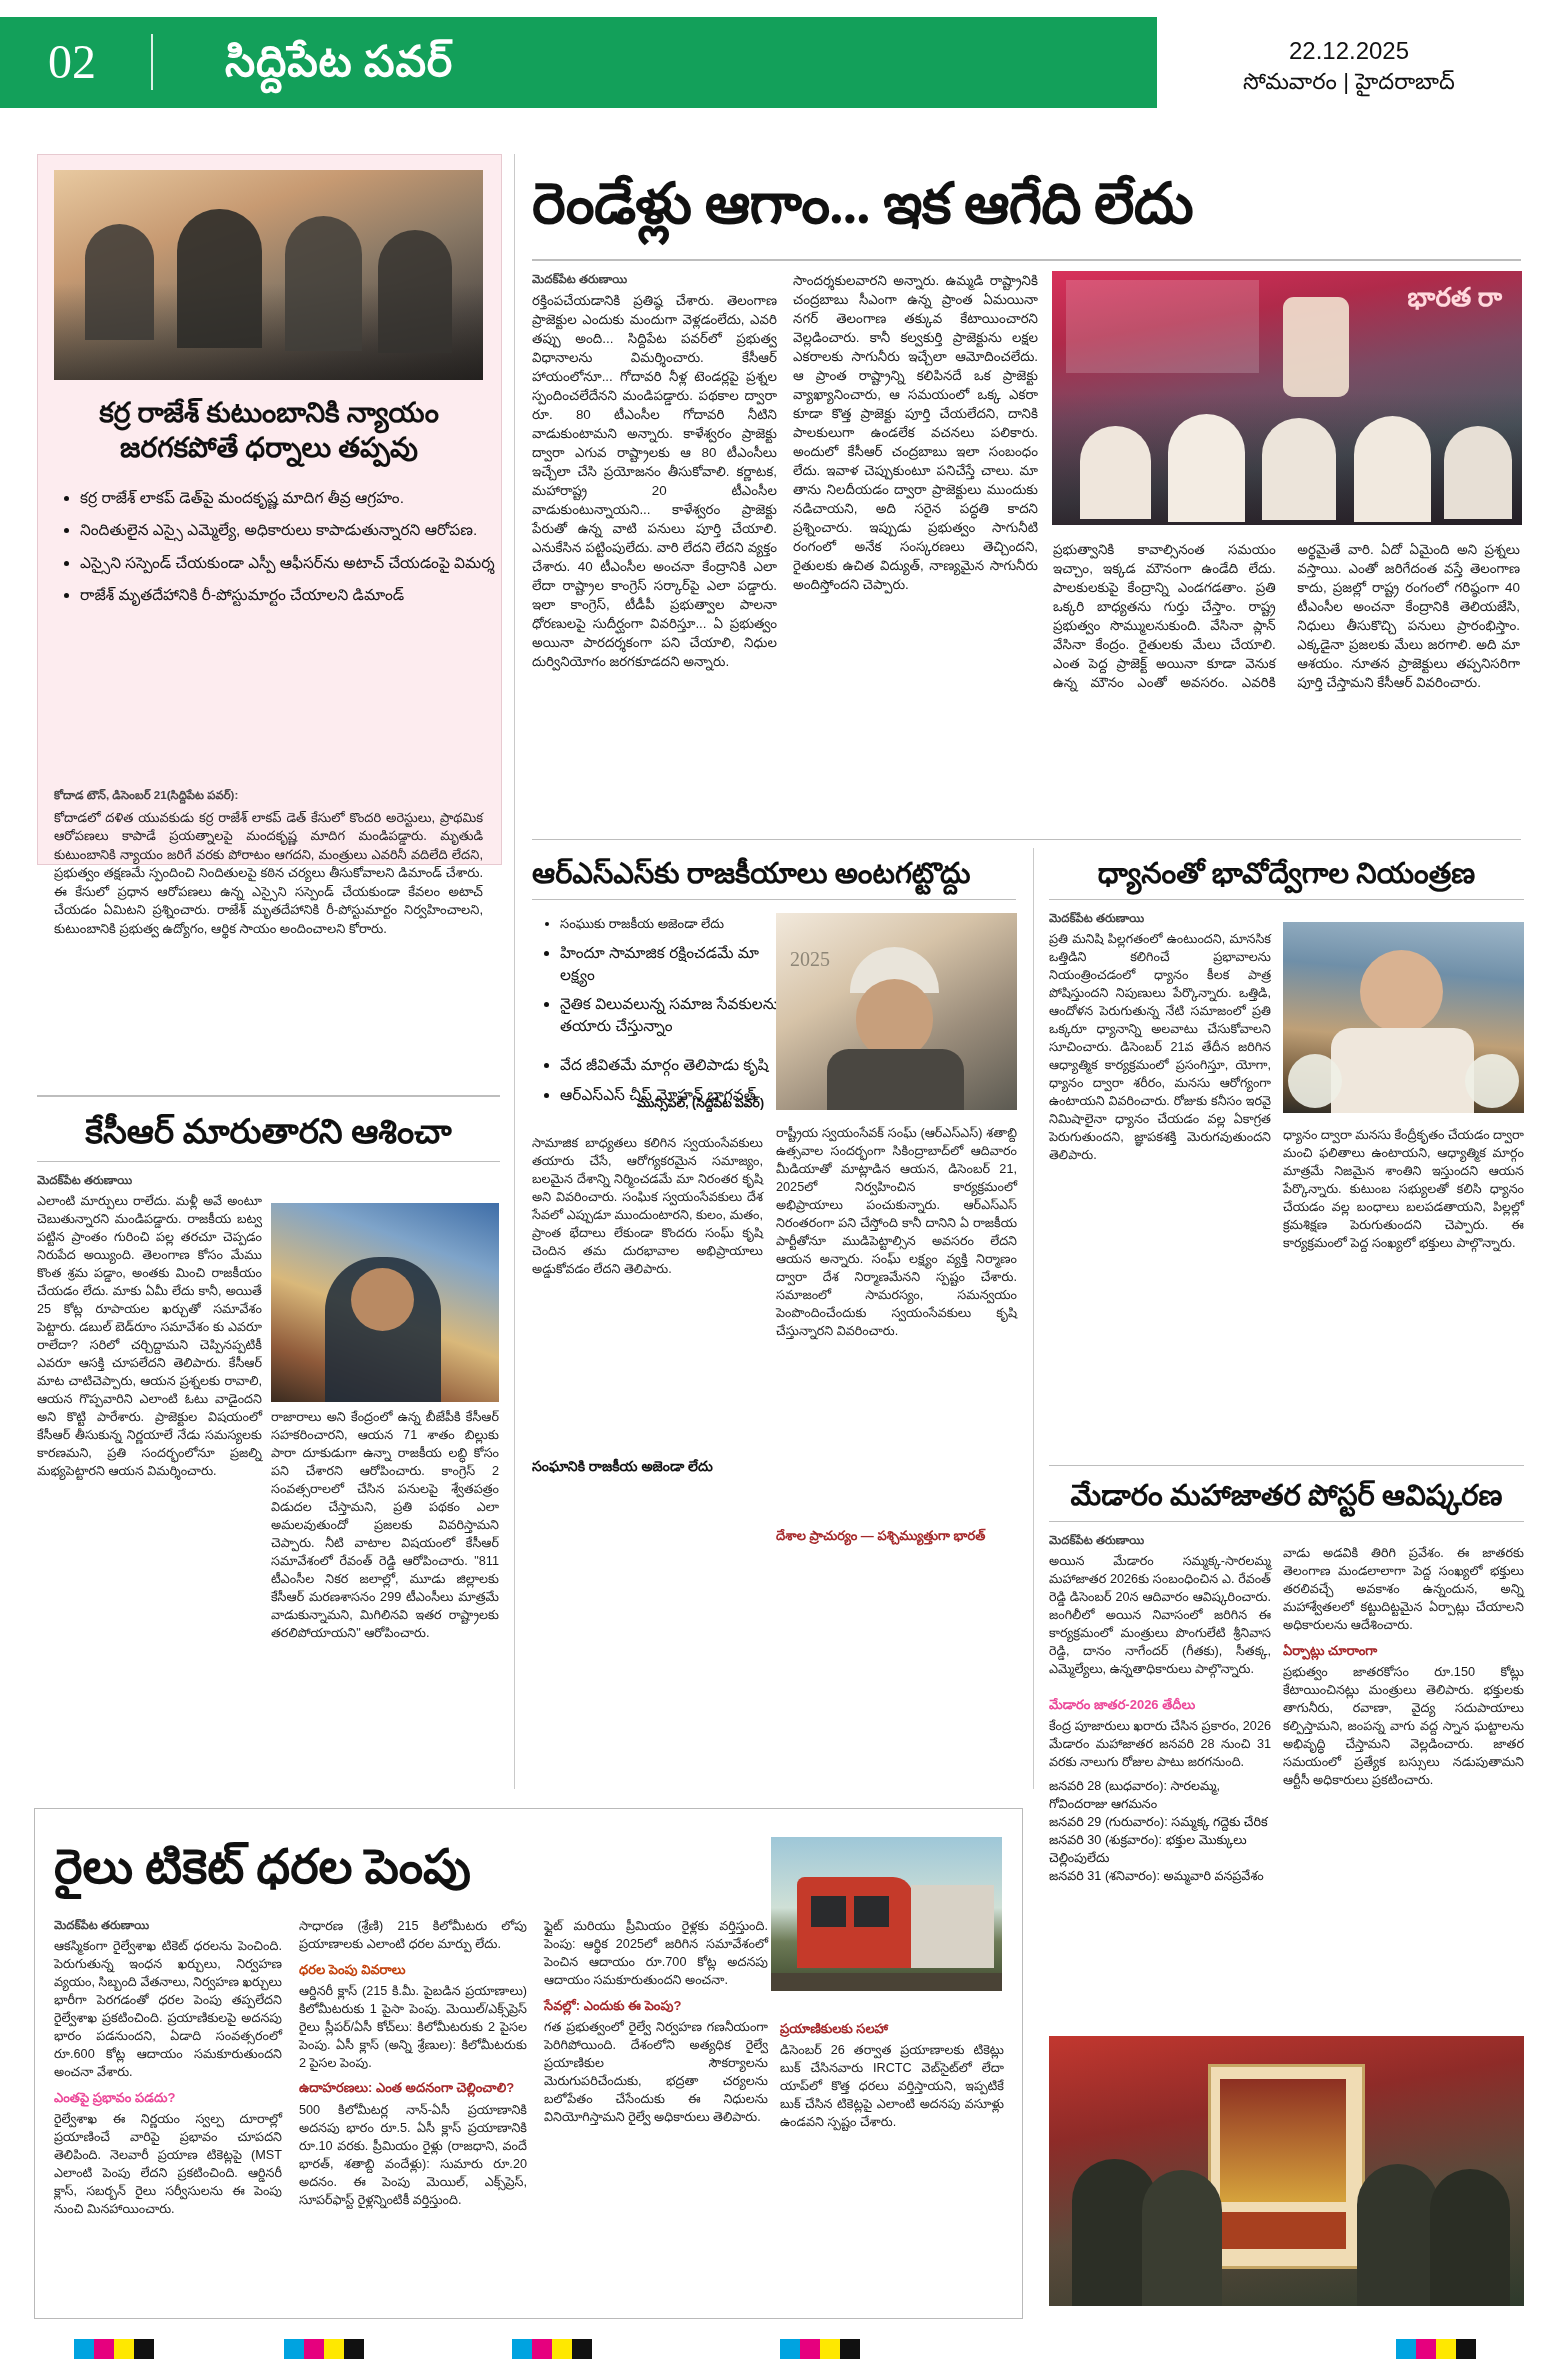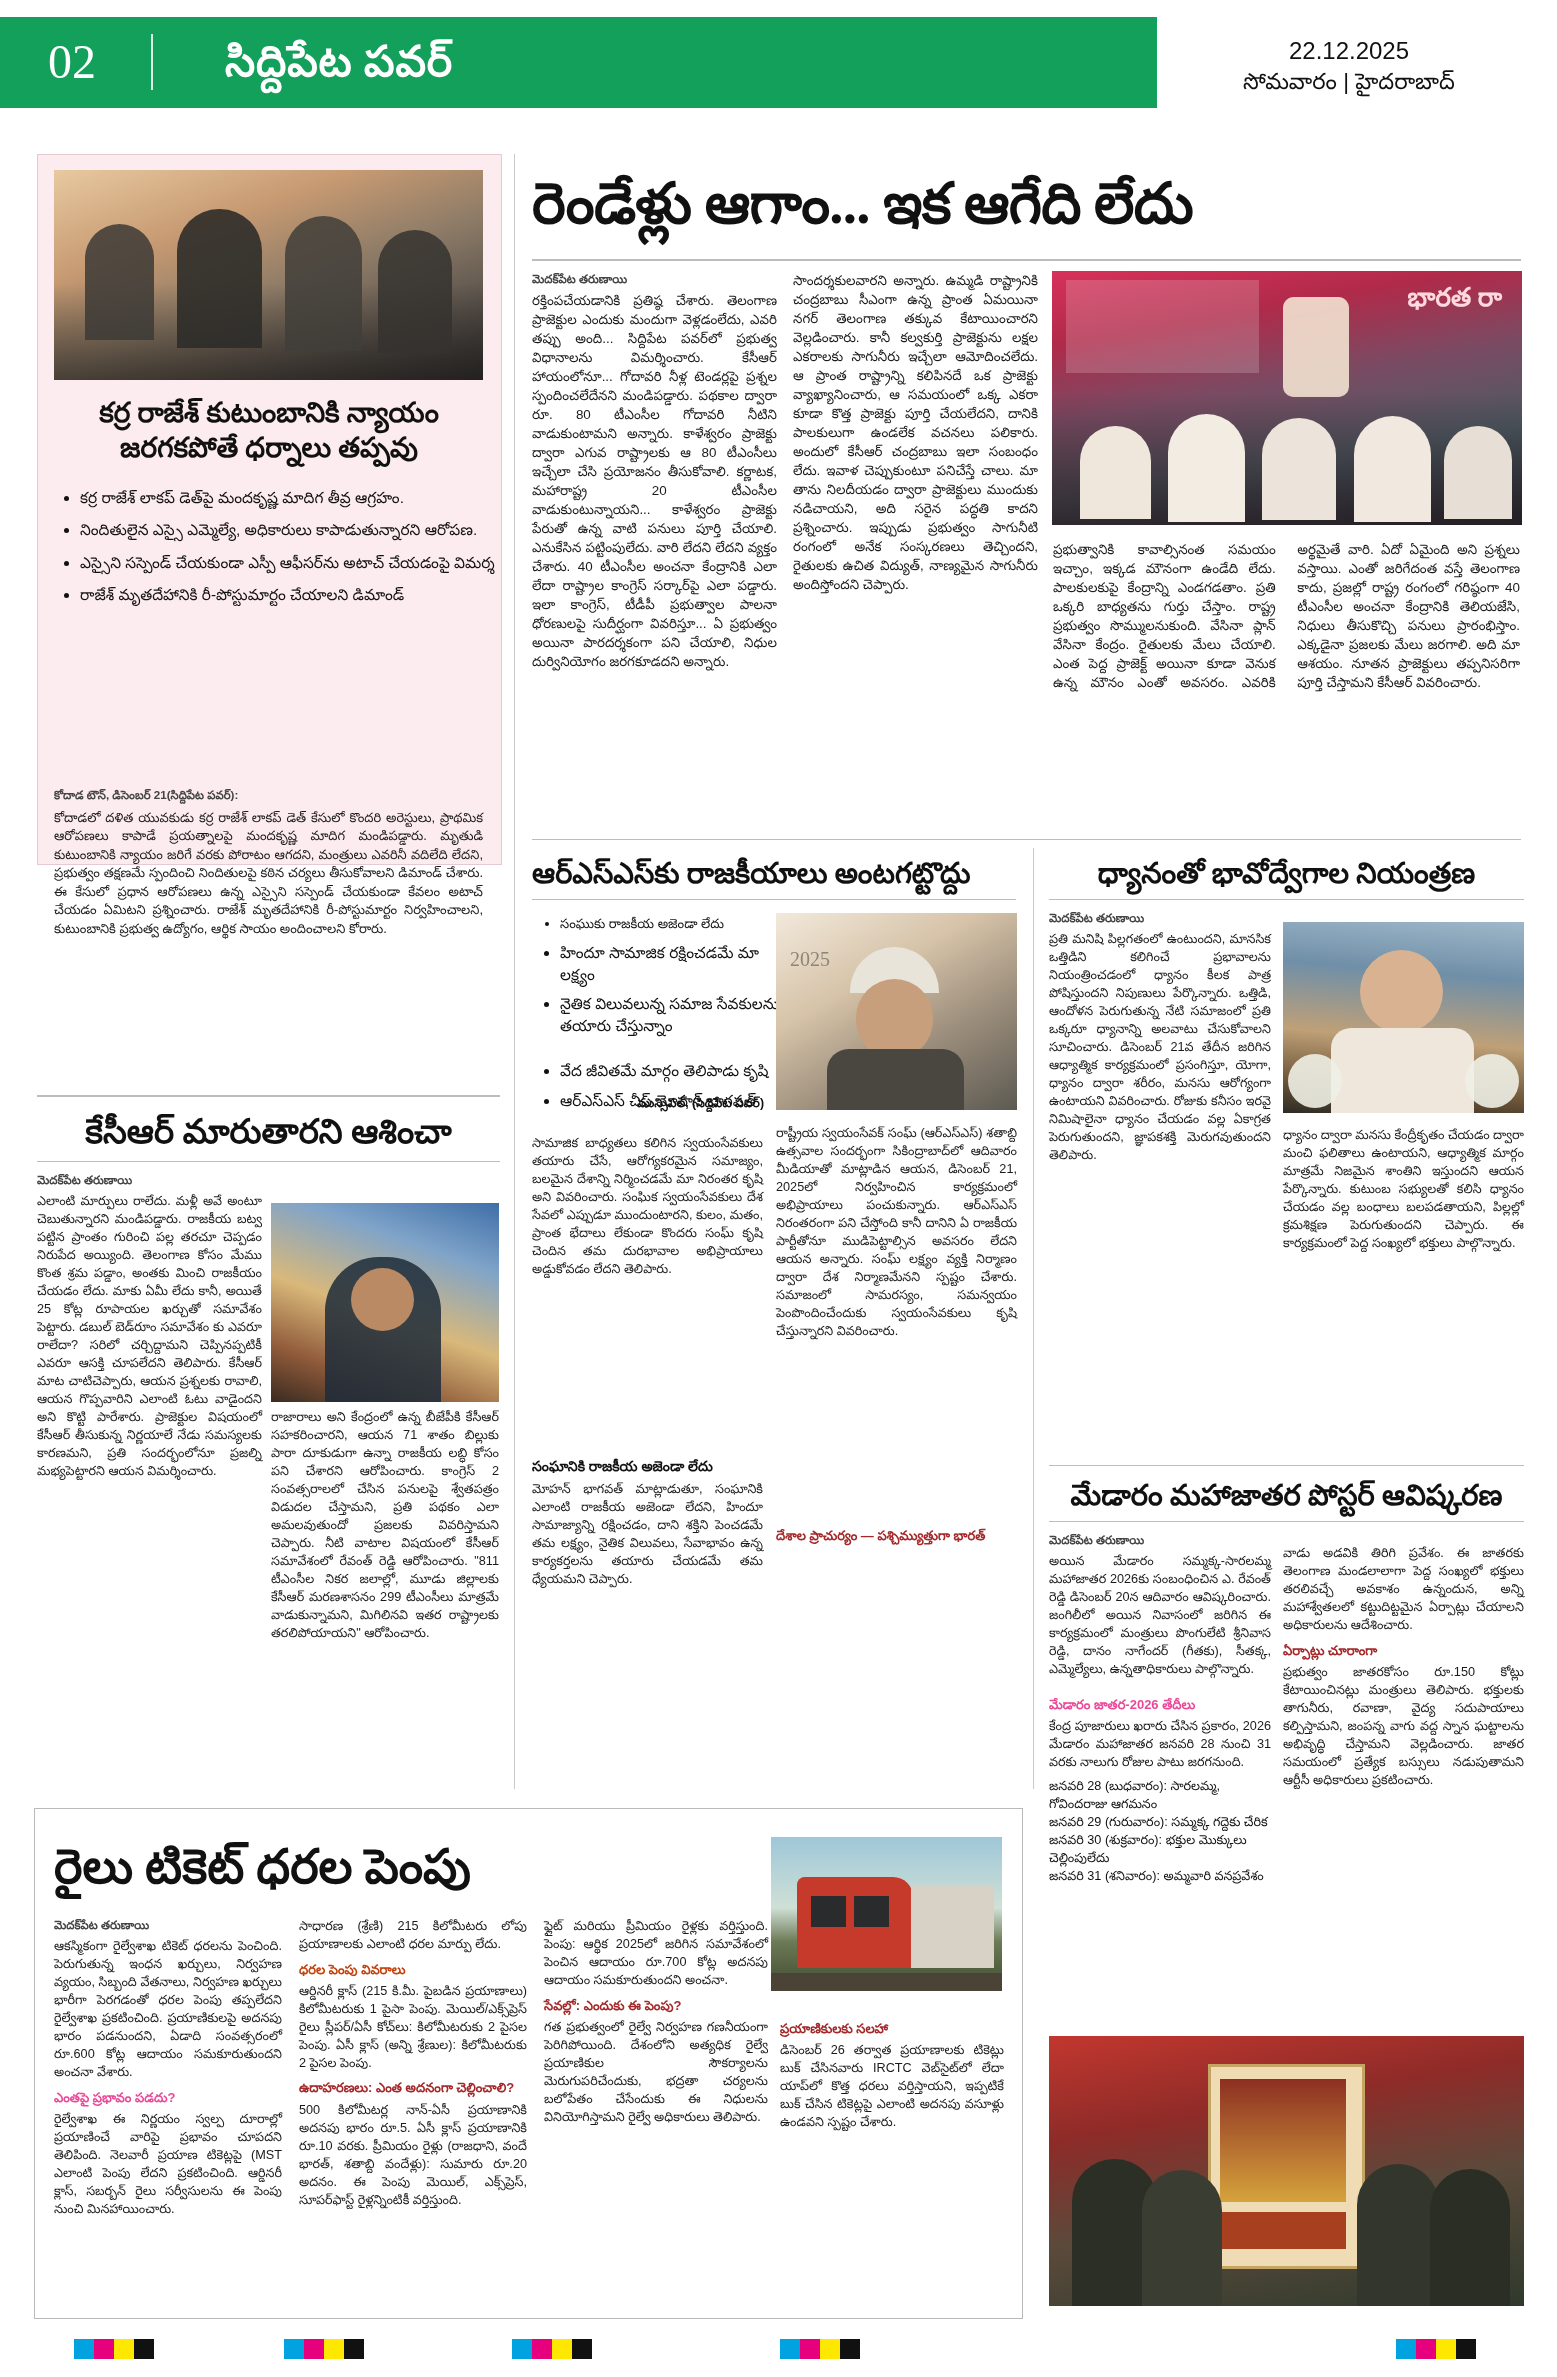--- a/index.html
+++ b/index.html
@@ -154,21 +154,21 @@
   </div>
 
   <div class="rule" style="left:532px;top:839px;width:989px;height:0.8px;"></div>
 
   <div class="sechead" style="position:absolute;left:532px;top:854px;width:484px;font-size:29px;line-height:39px;">ఆర్‌ఎస్‌ఎస్‌కు రాజకీయాలు అంటగట్టొద్దు</div>
   <div class="rule" style="left:532px;top:899px;width:484px;height:0.8px;"></div>
 
   <ul style="position:absolute;left:540px;top:913px;width:224px;padding-left:20px;">
     <li style="font-size:13px;line-height:21.6px;margin-bottom:7.7px;">సంఘుకు రాజకీయ అజెండా లేదు</li>
     <li style="font-size:15.4px;line-height:21.6px;margin-bottom:7.7px;">హిందూ సామాజిక రక్షించడమే మా లక్ష్యం</li>
-    <li style="font-size:15.4px;line-height:21.6px;margin-bottom:24px;">నైతిక విలువలున్న సమాజ సేవకులను తయారు చేస్తున్నాం</li>
+    <li style="font-size:15.4px;line-height:21.6px;margin-bottom:18px;">నైతిక విలువలున్న సమాజ సేవకులను తయారు చేస్తున్నాం</li>
     <li style="font-size:15.4px;line-height:21.6px;margin-bottom:7.7px;">వేద జీవితమే మార్గం తెలిపాడు కృషి</li>
     <li style="font-size:15.4px;line-height:21.6px;margin-bottom:7.7px;">ఆర్‌ఎస్‌ఎస్ చీఫ్ మోహన్ భాగవత్</li>
   </ul>
   <div style="position:absolute;left:540px;top:1095px;width:224px;font-size:12.3px;line-height:17px;font-weight:bold;text-align:right;">మున్సిపల్, (సిద్దిపేట పవర్)</div>
 
   <div class="photo" style="left:776px;top:913px;width:241px;height:197px;">
     <div class="ph-grad3"></div>
     <div style="position:absolute;left:74px;top:34px;width:89px;height:46px;background:#e9e4da;border-radius:45px 45px 0 0;"></div>
     <div style="position:absolute;left:80px;top:66px;width:77px;height:80px;background:#c79f7c;border-radius:39px;"></div>
     <div style="position:absolute;left:51px;top:136px;width:137px;height:63px;background:#4a4741;border-radius:21.6px 21.6px 0 0;"></div>
@@ -177,21 +177,20 @@
 
   <div style="position:absolute;left:532px;top:1134px;width:231px;">
     <div class="body-col" style="font-size:12.7px;line-height:18px;">సామాజిక బాధ్యతలు కలిగిన స్వయంసేవకులు తయారు చేసే, ఆరోగ్యకరమైన సమాజ్యం, బలమైన దేశాన్ని నిర్మించడమే మా నిరంతర కృషి అని వివరించారు. సంఘిక స్వయంసేవకులు దేశ సేవలో ఎప్పుడూ ముందుంటారని, కులం, మతం, ప్రాంత భేదాలు లేకుండా కొందరు సంఘ్ కృషి చెందిన తమ దురభావాల అభిప్రాయాలు అడ్డుకోవడం లేదని తెలిపారు.</div>
   </div>
   <div style="position:absolute;left:776px;top:1124px;width:241px;">
     <div class="body-col" style="font-size:12.7px;line-height:18px;">రాష్ట్రీయ స్వయంసేవక్ సంఘ్ (ఆర్‌ఎస్‌ఎస్) శతాబ్ది ఉత్సవాల సందర్భంగా సికింద్రాబాద్‌లో ఆదివారం మీడియాతో మాట్లాడిన ఆయన, డిసెంబర్ 21, 2025లో నిర్వహించిన కార్యక్రమంలో అభిప్రాయాలు పంచుకున్నారు. ఆర్‌ఎస్‌ఎస్ నిరంతరంగా పని చేస్తోంది కానీ దానిని ఏ రాజకీయ పార్టీతోనూ ముడిపెట్టాల్సిన అవసరం లేదని ఆయన అన్నారు. సంఘ్ లక్ష్యం వ్యక్తి నిర్మాణం ద్వారా దేశ నిర్మాణమేనని స్పష్టం చేశారు. సమాజంలో సామరస్యం, సమన్వయం పెంపొందించేందుకు స్వయంసేవకులు కృషి చేస్తున్నారని వివరించారు.</div>
   </div>
 
   <div style="position:absolute;left:532px;top:1457px;width:231px;">
     <div style="font-size:14px;line-height:18.5px;font-weight:bold;">సంఘానికి రాజకీయ అజెండా లేదు</div>
-    <div class="body-col" style="margin-top:4.6px;font-size:12.7px;line-height:18px;">మోహన్ భాగవత్ మాట్లాడుతూ, సంఘానికి ఎలాంటి రాజకీయ అజెండా లేదని, హిందూ సామాజ్యాన్ని రక్షించడం, దాని శక్తిని పెంచడమే తమ లక్ష్యం, నైతిక విలువలు, సేవాభావం ఉన్న కార్యకర్తలను తయారు చేయడమే తమ ధ్యేయమని చెప్పారు.</div>
   </div>
   <div style="position:absolute;left:776px;top:1527px;width:241px;">
     <div style="font-size:13px;line-height:18px;font-weight:bold;color:#a4282a;">దేశాల ప్రాచుర్యం — పశ్చిమ్యుత్తుగా భారత్</div>
   </div>
 
   <div class="vrule" style="left:1033px;top:848px;height:941px;"></div>
 
   <div class="sechead" style="position:absolute;left:1049px;top:854px;width:475px;font-size:29px;line-height:39px;text-align:center;">ధ్యానంతో భావోద్వేగాల నియంత్రణ</div>
   <div class="rule" style="left:1049px;top:899px;width:475px;height:0.8px;"></div>
 

